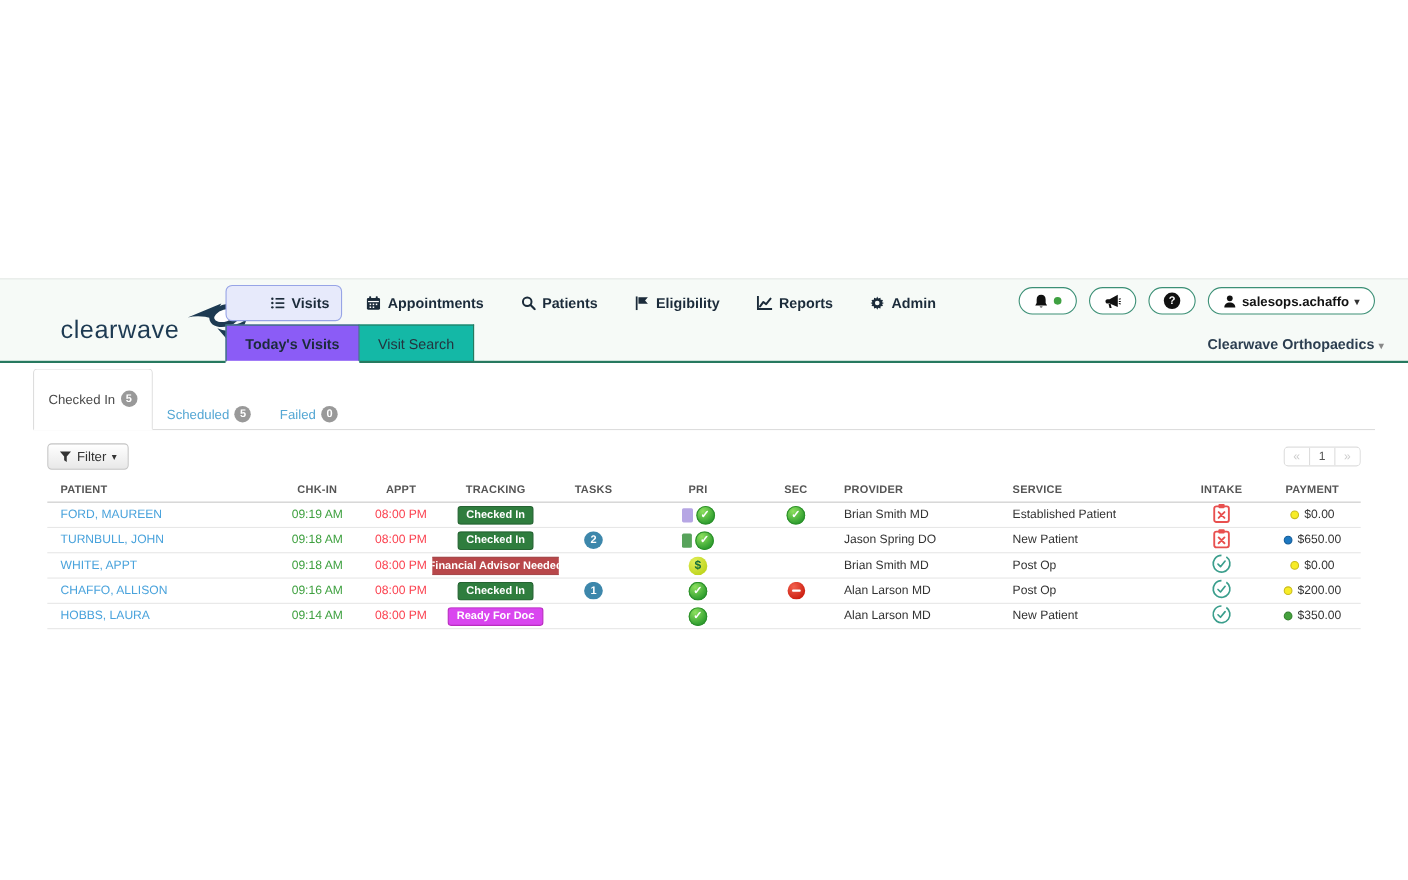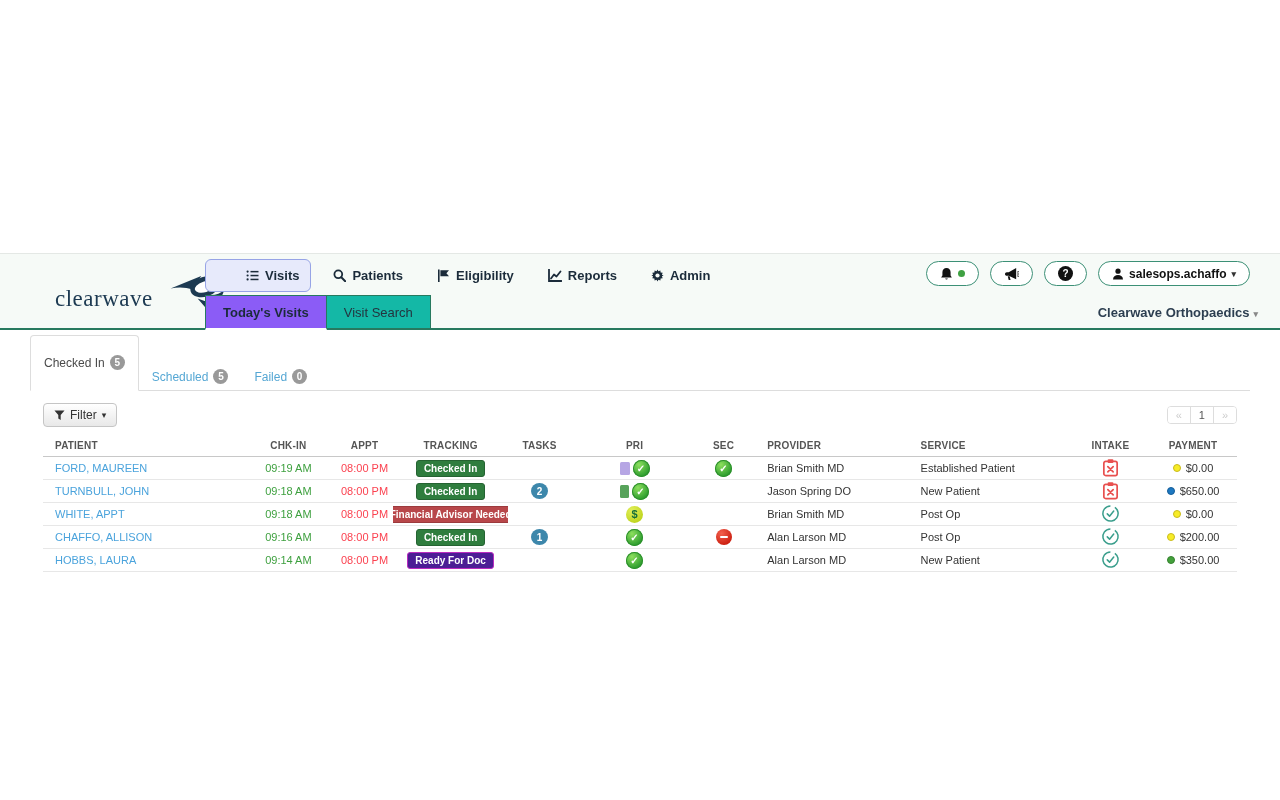--- a/index.html
+++ b/index.html
@@ -5,21 +5,21 @@
   * { margin:0; padding:0; box-sizing:border-box; }
   html,body { width:1280px; height:800px; background:#fff; overflow:hidden;
               font-family:"Liberation Sans", sans-serif; }
 
   .app { margin-top:253px; }
 
   
   .header { position:relative; height:77px; background:#f6faf7;
             border-top:1px solid #e4e8e5; border-bottom:2px solid #27795f; }
   .logo { position:absolute; left:55px; top:20px; width:150px; height:40px; }
-  .logo-text { font-family:Liberation Serif, serif; font-size:23px; color:#1d3a52;
+  .logo-text { font-family:Liberation Sans, sans-serif; font-size:23px; color:#1d3a52;
                letter-spacing:.5px; position:absolute; left:0; top:12px; }
   .logo-mark { position:absolute; left:110px; top:-7px; width:76px; height:54px; }
 
   .nav { position:absolute; left:205px; top:5px; display:flex; align-items:center; }
   .nav-item { display:flex; align-items:center; gap:6px; padding:8px 11px; margin-right:10px;
               font-size:13px; font-weight:bold; color:#1b2b3a; cursor:pointer;
               border:1px solid transparent; border-radius:6px; }
   .nav-item.active { background:#e7eafb; border-color:#97a4e6;padding-left:40px; }
   .nav-item svg { display:block; }
 
@@ -80,21 +80,21 @@
   .c9{width:155px; justify-content:flex-start; padding-left:2px;}
   .c10{width:78px;} .c11{width:89px;}
 
   .patient-link { color:#4aa3dc; cursor:pointer; text-decoration:none; }
   .t-green { color:#3ea03f; }
   .t-red { color:#fb4250; }
 
   .badge { color:#fff; font-size:10px; font-weight:bold; padding:2px 7px; border-radius:3px; }
   .badge.green { background:#2f7d3e; border:1px solid #256332; }
   .badge.red { background:#b8474a; border:1px solid #9c3a3d; }
-  .badge.magenta { background:#4c1d95; border:1px solid #b92cbf; }
+  .badge.magenta { background:#d946ef; border:1px solid #b92cbf; }
 
   .task-badge { width:17px; height:16px; border-radius:50%; background:#3d87ab; color:#fff;
                 font-size:10px; font-weight:bold; display:inline-flex; align-items:center;
                 justify-content:center; }
 
   .ico-check { width:17px; height:17px; border-radius:50%;
                background:radial-gradient(circle at 35% 28%, #8de05e, #2f9e2f 70%);
                color:#fff; font-size:10px; font-weight:bold; display:inline-flex;
                align-items:center; justify-content:center; box-shadow:inset 0 0 0 1px #2c8f2c; }
   .ico-minus { width:16px; height:16px; border-radius:50%;
@@ -143,20 +143,36 @@
               <rect x="4.5" y="1.9" width="8" height="1.5" fill="#1b2b3a"></rect>
               <rect x="4.5" y="5.8" width="8" height="1.5" fill="#1b2b3a"></rect>
               <rect x="4.5" y="9.7" width="8" height="1.5" fill="#1b2b3a"></rect>
             </svg>
           </span>
           <span>Visits</span>
         </div>
         <div class="nav-item">
           <span>
             <svg width="13" height="13" viewBox="0 0 13 13">
+              <rect x="0.5" y="2" width="12" height="10.5" rx="1.2" fill="#1b2b3a"></rect>
+              <rect x="2.6" y="0.3" width="1.8" height="3.2" rx="0.6" fill="#1b2b3a"></rect>
+              <rect x="8.6" y="0.3" width="1.8" height="3.2" rx="0.6" fill="#1b2b3a"></rect>
+              <rect x="1.6" y="4.6" width="9.8" height="1.1" fill="#fff"></rect>
+              <rect x="3" y="7" width="1.4" height="1.4" fill="#fff"></rect>
+              <rect x="5.8" y="7" width="1.4" height="1.4" fill="#fff"></rect>
+              <rect x="8.6" y="7" width="1.4" height="1.4" fill="#fff"></rect>
+              <rect x="3" y="9.6" width="1.4" height="1.4" fill="#fff"></rect>
+              <rect x="5.8" y="9.6" width="1.4" height="1.4" fill="#fff"></rect>
+            </svg>
+          </span>
+          <span>Appointments</span>
+        </div>
+        <div class="nav-item">
+          <span>
+            <svg width="13" height="13" viewBox="0 0 13 13">
               <circle cx="5.3" cy="5.3" r="3.9" fill="none" stroke="#1b2b3a" stroke-width="1.8"></circle>
               <line x1="8.3" y1="8.3" x2="12.2" y2="12.2" stroke="#1b2b3a" stroke-width="2" stroke-linecap="round"></line>
             </svg>
           </span>
           <span>Patients</span>
         </div>
         <div class="nav-item">
           <span>
             <svg width="13" height="13" viewBox="0 0 13 13">
               <rect x="1" y="0.5" width="1.6" height="12.5" fill="#1b2b3a"></rect>

